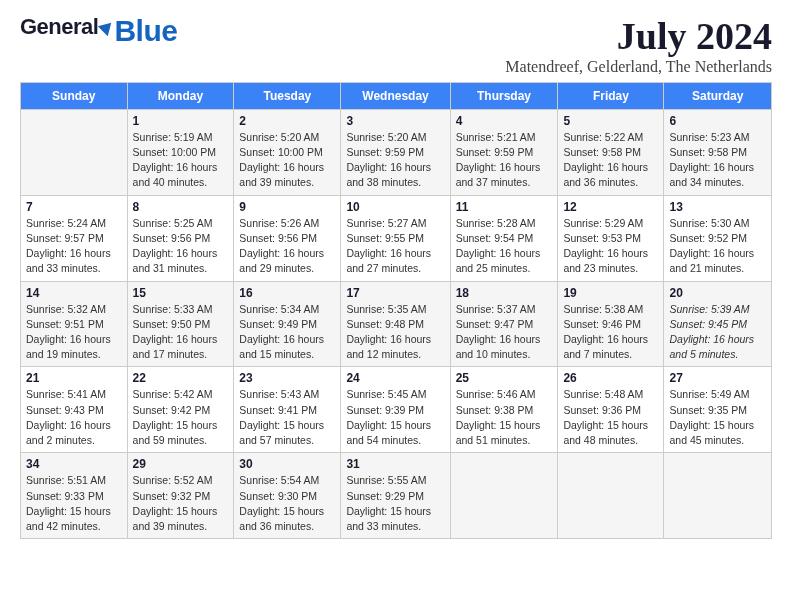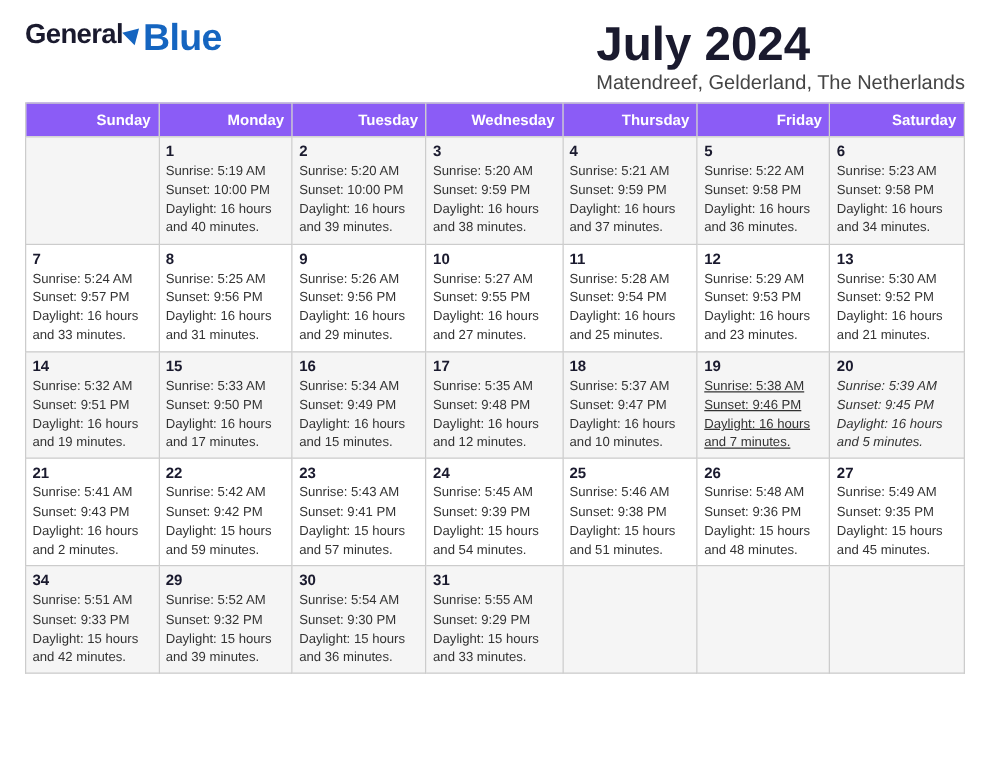--- a/index.html
+++ b/index.html
@@ -43,42 +43,43 @@
       border-bottom: 12px solid #1565c0;
       margin-left: 2px;
       vertical-align: middle;
       transform: rotate(45deg);
     }
     .logo-row {
       display: flex;
       align-items: center;
     }
     .title-area {
-      text-align: left;
+      text-align: right;
+      font-family: Liberation Serif, serif;
     }
     .month-title {
       font-size: 38px;
       font-weight: bold;
       color: #1a1a2e;
       line-height: 1.1;
     }
     .location-title {
       font-size: 16px;
       color: #444;
       font-weight: normal;
     }
     table {
       width: 100%;
       border-collapse: collapse;
       font-size: 11px;
     }
     thead tr th {
-      background-color: #8b5cf6;
+      background-color: #3b82f6;
       color: #fff;
-      text-align: right;
+      text-align: center;
       padding: 6px 6px;
       font-size: 12px;
       font-weight: bold;
       border: 1px solid #ccc;
     }
     tbody tr td {
       vertical-align: top;
       border: 1px solid #ccc;
       padding: 4px 5px;
       width: 113px;
@@ -260,21 +261,21 @@
         </td>
         <td>
           <span class="day-number">18</span>
           <div class="day-info" style="white-space: pre-line;">Sunrise: 5:37 AM
 Sunset: 9:47 PM
 Daylight: 16 hours
 and 10 minutes.</div>
         </td>
         <td>
           <span class="day-number">19</span>
-          <div class="day-info" style="white-space: pre-line; text-decoration: underline;">Sunrise: 5:38 AM
+          <div class="day-info" style="white-space: pre-line;">Sunrise: 5:38 AM
 Sunset: 9:46 PM
 Daylight: 16 hours
 and 7 minutes.</div>
         </td>
         <td>
           <span class="day-number">20</span>
           <div class="day-info" style="white-space: pre-line; font-style: italic;">Sunrise: 5:39 AM
 Sunset: 9:45 PM
 Daylight: 16 hours
 and 5 minutes.</div>

